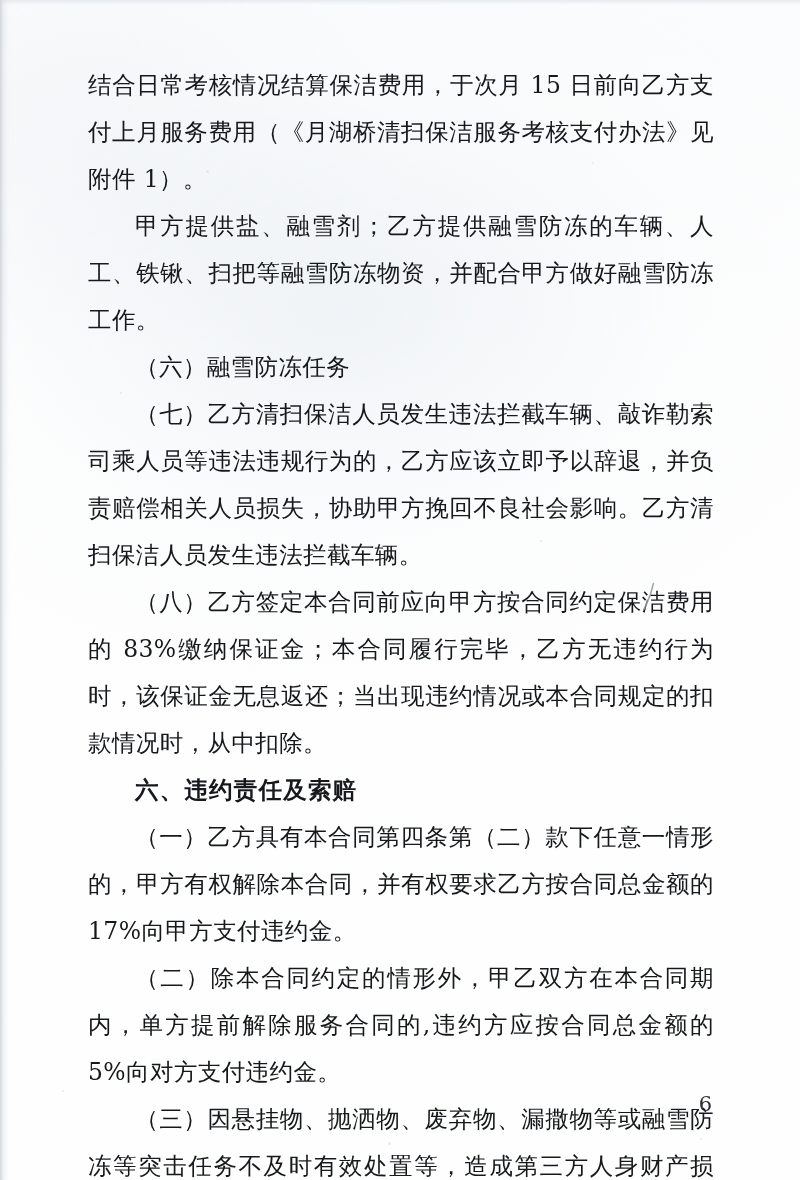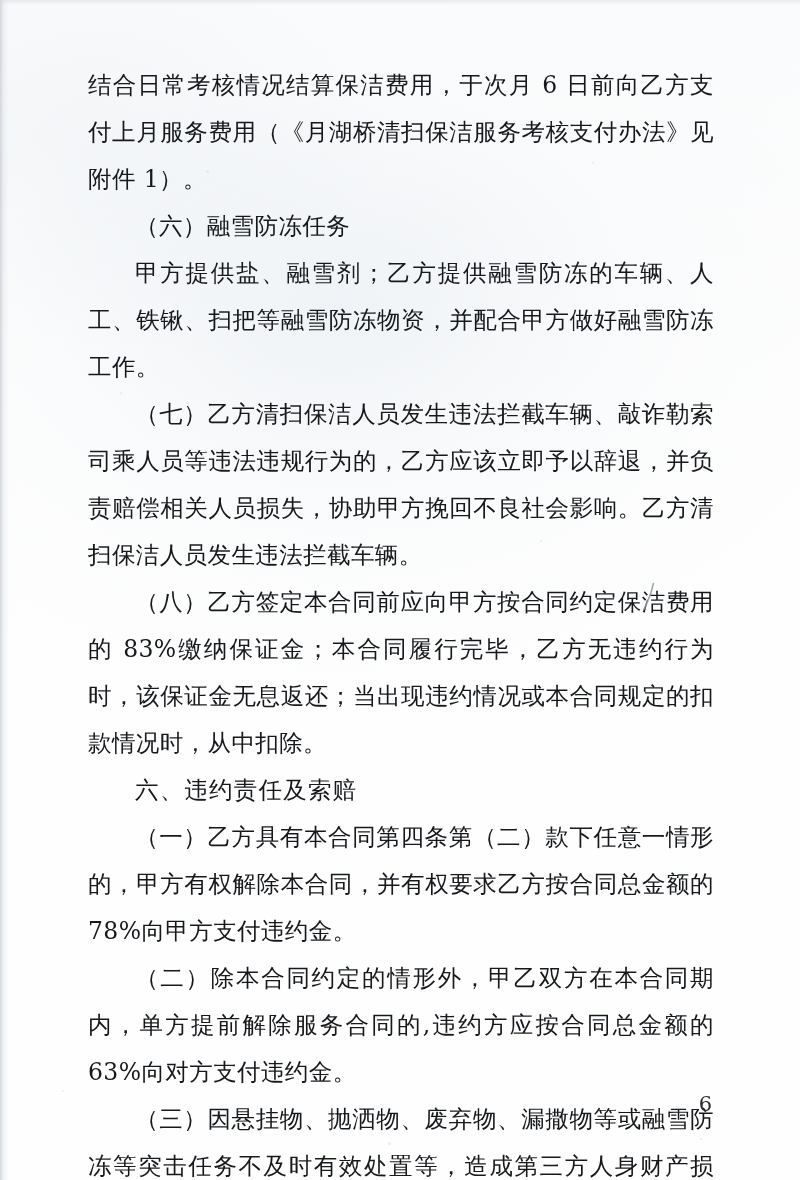--- a/index.html
+++ b/index.html
@@ -68,21 +68,21 @@
     letter-spacing: 0.4px;
     margin: 0;
     -webkit-font-smoothing: antialiased;
   }
 
   .para.indent {
     text-indent: 2em;
   }
 
   .para.heading {
-    font-weight: 400;
+    font-weight: 700;
     text-indent: 2em;
     letter-spacing: 1.2px;
   }
 
   .page-number {
     position: absolute;
     left: 0;
     top: 1092px;
     width: 712px;
     text-align: right;
@@ -131,28 +131,28 @@
     <i style="left:120px;  top:392px;  width:2px; height:2px;"></i>
     <i style="left:470px;  top:706px;  width:2px; height:2px;"></i>
     <i style="left:318px;  top:980px;  width:3px; height:3px;"></i>
     <i style="left:700px;  top:1138px; width:2px; height:2px;"></i>
     <i style="left:62px;   top:1090px; width:2px; height:2px;"></i>
     <i style="left:388px;  top:1142px; width:3px; height:3px;"></i>
     <i style="left:540px;  top:540px;  width:2px; height:2px;"></i>
   </div>
 
   <div class="text-block">
-    <p class="para">结合日常考核情况结算保洁费用，于次月 6 日前向乙方支付上月服务费用（《月湖桥清扫保洁服务考核支付办法》见附件 1）。</p>
+    <p class="para">结合日常考核情况结算保洁费用，于次月 15 日前向乙方支付上月服务费用（《月湖桥清扫保洁服务考核支付办法》见附件 1）。</p>
+    <p class="para indent">甲方提供盐、融雪剂；乙方提供融雪防冻的车辆、人工、铁锹、扫把等融雪防冻物资，并配合甲方做好融雪防冻工作。</p>
     <p class="para indent">（六）融雪防冻任务</p>
-    <p class="para indent">甲方提供盐、融雪剂；乙方提供融雪防冻的车辆、人工、铁锹、扫把等融雪防冻物资，并配合甲方做好融雪防冻工作。</p>
     <p class="para indent">（七）乙方清扫保洁人员发生违法拦截车辆、敲诈勒索司乘人员等违法违规行为的，乙方应该立即予以辞退，并负责赔偿相关人员损失，协助甲方挽回不良社会影响。乙方清扫保洁人员发生违法拦截车辆。</p>
     <p class="para indent">（八）乙方签定本合同前应向甲方按合同约定保洁费用的 83%缴纳保证金；本合同履行完毕，乙方无违约行为时，该保证金无息返还；当出现违约情况或本合同规定的扣款情况时，从中扣除。</p>
     <p class="para heading">六、违约责任及索赔</p>
-    <p class="para indent">（一）乙方具有本合同第四条第（二）款下任意一情形的，甲方有权解除本合同，并有权要求乙方按合同总金额的 78%向甲方支付违约金。</p>
-    <p class="para indent">（二）除本合同约定的情形外，甲乙双方在本合同期内，单方提前解除服务合同的,违约方应按合同总金额的 63%向对方支付违约金。</p>
+    <p class="para indent">（一）乙方具有本合同第四条第（二）款下任意一情形的，甲方有权解除本合同，并有权要求乙方按合同总金额的 17%向甲方支付违约金。</p>
+    <p class="para indent">（二）除本合同约定的情形外，甲乙双方在本合同期内，单方提前解除服务合同的,违约方应按合同总金额的 5%向对方支付违约金。</p>
     <p class="para indent">（三）因悬挂物、抛洒物、废弃物、漏撒物等或融雪防冻等突击任务不及时有效处置等，造成第三方人身财产损害，致使甲方承担相应法律责任和经济责任的，甲方可以向乙方追偿所受损失，包含但不限于甲方向第三方的赔偿、补偿以及因此所支付的律师费、调查费、诉讼费等。</p>
   </div>
 
   <div class="pen-mark">
     <svg width="16" height="30" viewBox="0 0 16 30" xmlns="http://www.w3.org/2000/svg">
       <path d="M12.4 1.5 C11.2 7.5, 8.6 15.5, 5.6 22.0 C4.6 24.3, 3.6 26.2, 2.6 27.8" stroke="#7f868f" stroke-width="1.5" fill="none" stroke-linecap="round" opacity="0.75"></path>
       <path d="M6.2 18.6 C5.4 21.4, 4.4 24.4, 3.2 27.0" stroke="#9aa1a9" stroke-width="1.1" fill="none" stroke-linecap="round" opacity="0.6"></path>
     </svg>
   </div>
 

